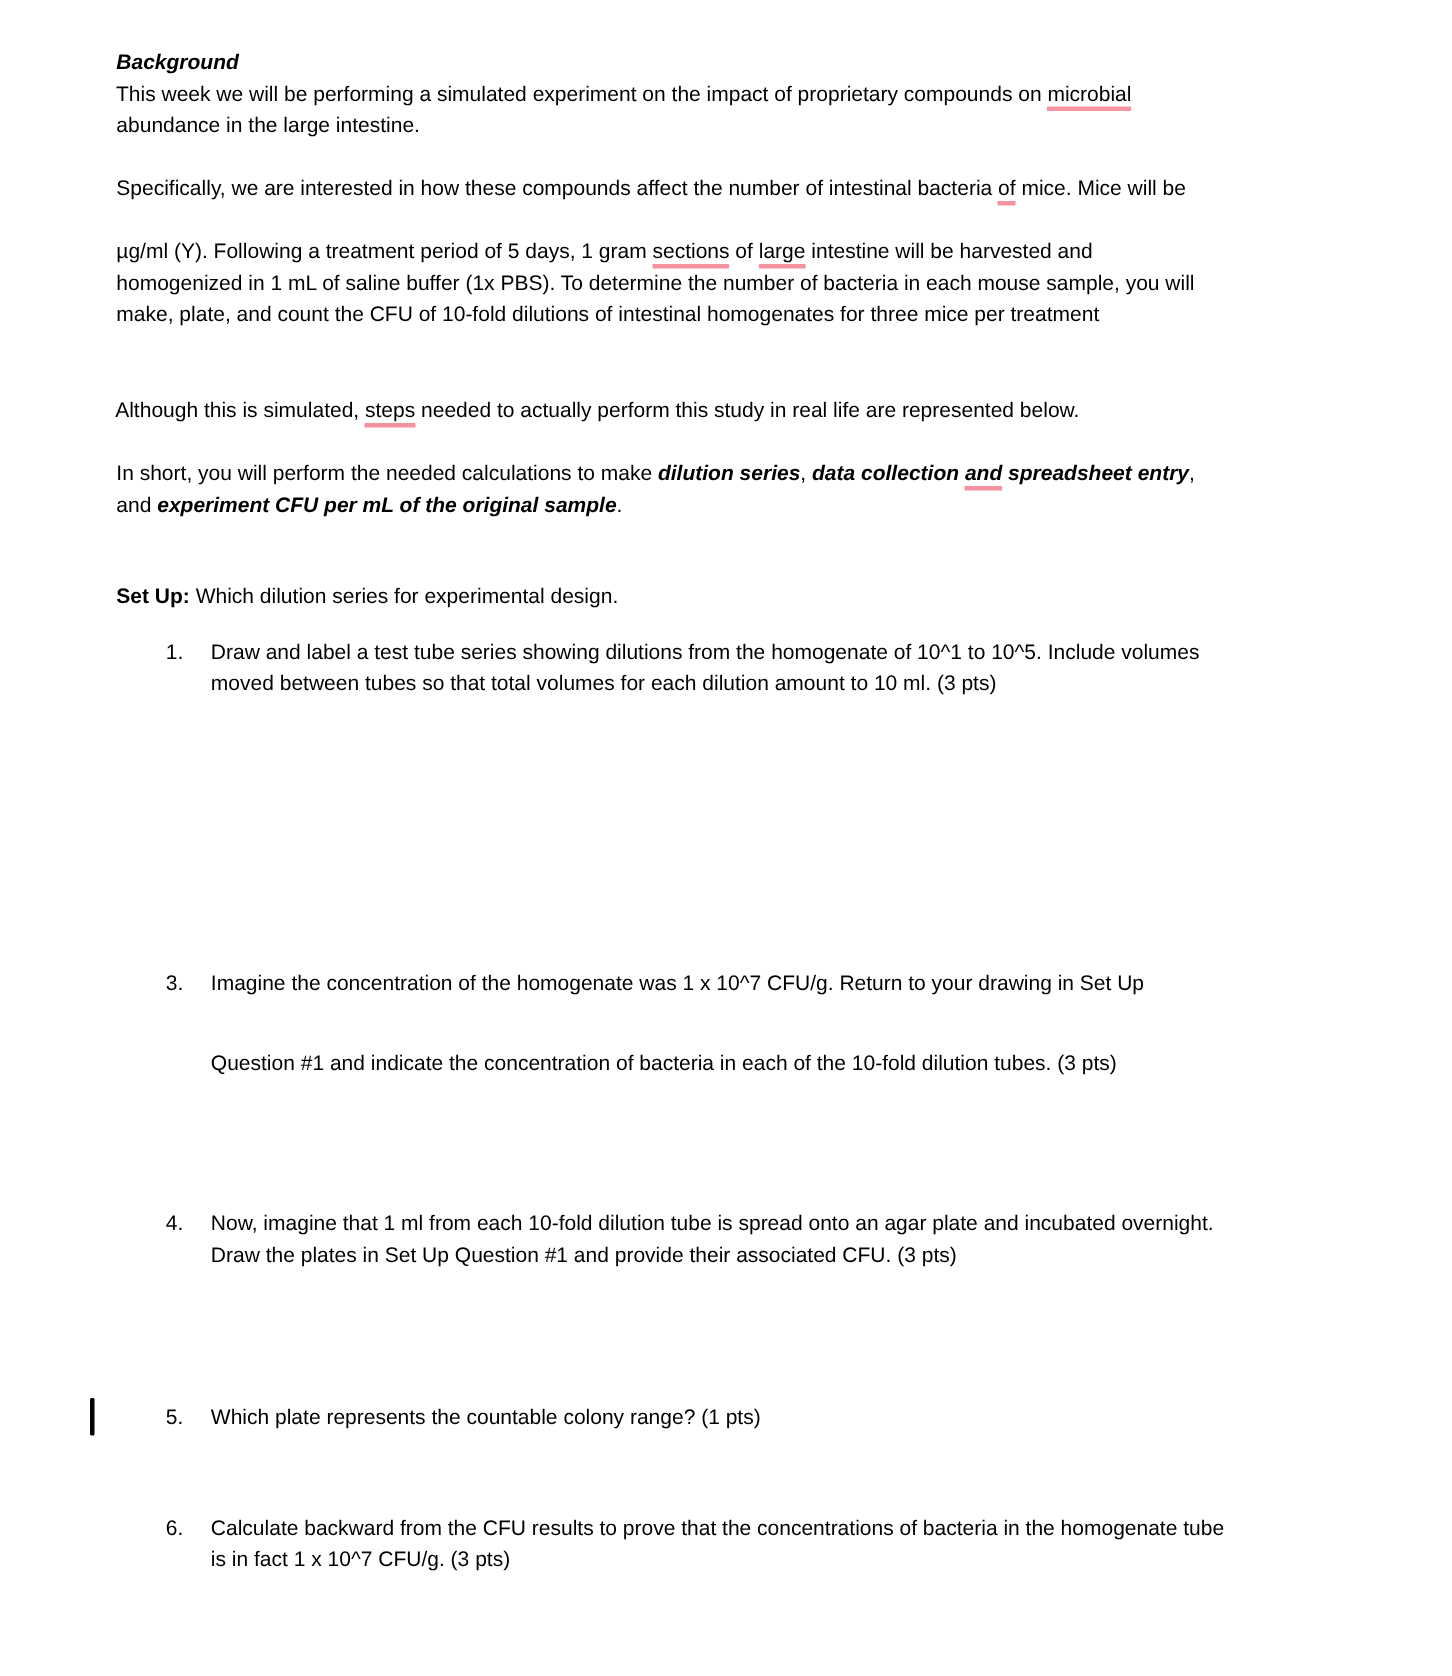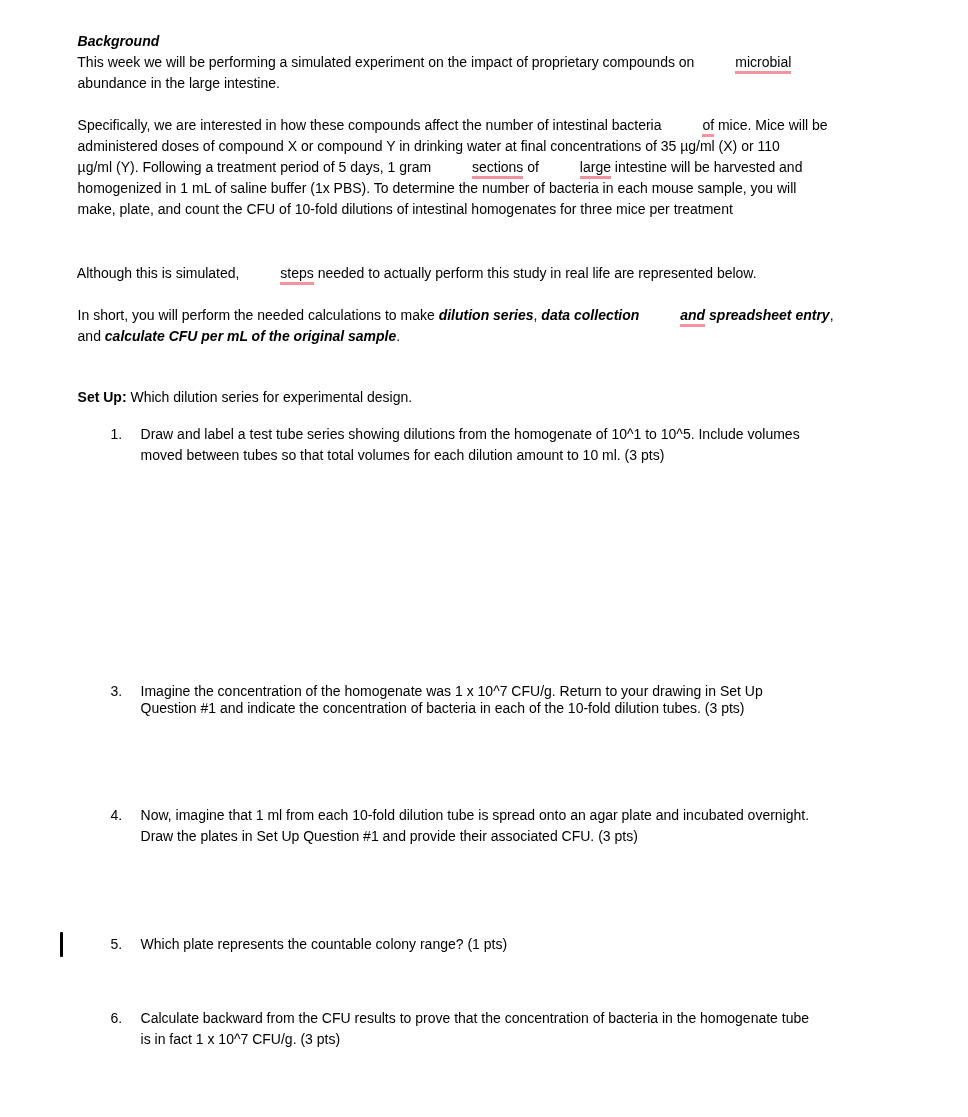--- a/index.html
+++ b/index.html
@@ -18,21 +18,21 @@
     line-height:21px;
     overflow:hidden;
   }
   .line{
     position:absolute;
     left:62px;
     white-space:pre;
   }
   .b{font-weight:700;}
   .bi{font-weight:700;font-style:italic;}
-  .sp{border-bottom:3.5px solid var(--pink);padding-bottom:0.5px;margin-left:37px;}
+  .sp{border-bottom:3.5px solid var(--pink);padding-bottom:0.5px;}
   .qline{left:95px;}
   .qcont{left:125px;}
   .qnum{display:inline-block;width:30px;}
   .caret{
     position:absolute;
     left:60px;top:932px;
     width:3px;height:25px;
     background:var(--ink);
     border-radius:1px;
   }
@@ -49,76 +49,73 @@
   <div class="line" style="top:31px">
     <span>This week we will be performing a simulated experiment on the impact of proprietary compounds on </span><span class="sp">microbial</span>
   </div>
   <div class="line" style="top:94px">
     <span>Specifically, we are interested in how these compounds affect the number of intestinal bacteria </span><span class="sp">of</span><span> mice. Mice will be</span>
   </div>
 
   <div class="line" style="top:52px">
     <span>abundance in the large intestine.</span>
   </div>
-  <div class="line" style="top:115px">
-    <span>administered doses of compound X or compound Y in drinking water at final concentrations of 35 µg/ml (X) or 110</span>
-  </div>
   <div class="line" style="top:136px">
     <span>µg/ml (Y). Following a treatment period of 5 days, 1 gram </span><span class="sp">sections</span><span> of </span><span class="sp">large</span><span> intestine will be harvested and</span>
   </div>
   <div class="line" style="top:157px">
     <span>homogenized in 1 mL of saline buffer (1x PBS). To determine the number of bacteria in each mouse sample, you will</span>
   </div>
   <div class="line" style="top:178px">
     <span>make, plate, and count the CFU of 10-fold dilutions of intestinal homogenates for three mice per treatment</span>
   </div>
 
   <div class="line" style="top:242px">
     <span>Although this is simulated, </span><span class="sp">steps</span><span> needed to actually perform this study in real life are represented below.</span>
   </div>
 
   <div class="line" style="top:284px">
     <span>In short, you will perform the needed calculations to make </span><span class="bi">dilution series</span><span>, </span><span class="bi">data collection </span><span class="bi sp">and</span><span class="bi"> spreadsheet entry</span><span>,</span>
   </div>
   <div class="line" style="top:305px">
-    <span>and </span><span class="bi">calculate CFU per mL of the original sample</span><span>.</span>
+    <span>and </span><span class="bi">experiment CFU per mL of the original sample</span><span>.</span>
   </div>
 
   <div class="line" style="top:366px">
     <span class="b">Set Up:</span><span> Which dilution series for experimental design.</span>
   </div>
 
   <div class="line qline" style="top:403px">
     <span class="qnum">1.</span><span>Draw and label a test tube series showing dilutions from the homogenate of 10^1 to 10^5. Include volumes</span>
   </div>
   <div class="line qcont" style="top:424px">
     <span>moved between tubes so that total volumes for each dilution amount to 10 ml. (3 pts)</span>
   </div>
 
 
-  <div class="line qline" style="top:660px">
+  <div class="line qline" style="top:624px">
     <span class="qnum">3.</span><span>Imagine the concentration of the homogenate was 1 x 10^7 CFU/g. Return to your drawing in Set Up</span>
   </div>
   <div class="line qcont" style="top:677px">
     <span>Question #1 and indicate the concentration of bacteria in each of the 10-fold dilution tubes. (3 pts)</span>
   </div>
 
   <div class="line qline" style="top:784px">
     <span class="qnum">4.</span><span>Now, imagine that 1 ml from each 10-fold dilution tube is spread onto an agar plate and incubated overnight.</span>
   </div>
   <div class="line qcont" style="top:805px">
     <span>Draw the plates in Set Up Question #1 and provide their associated CFU. (3 pts)</span>
   </div>
 
   <div class="line qline" style="top:913px">
     <span class="qnum">5.</span><span>Which plate represents the countable colony range? (1 pts)</span>
   </div>
 
   <div class="caret"></div>
 
   <div class="line qline" style="top:987px">
-    <span class="qnum">6.</span><span>Calculate backward from the CFU results to prove that the concentration of bacteria in the homogenate tube</span>
+    <span class="qnum">6.</span><span>Calculate backward from the CFU results to prove that the concentrations of bacteria in the homogenate tube</span>
   </div>
   <div class="line qcont" style="top:1008px">
     <span>is in fact 1 x 10^7 CFU/g. (3 pts)</span>
   </div>
 
 </div>
 
 </body></html>

